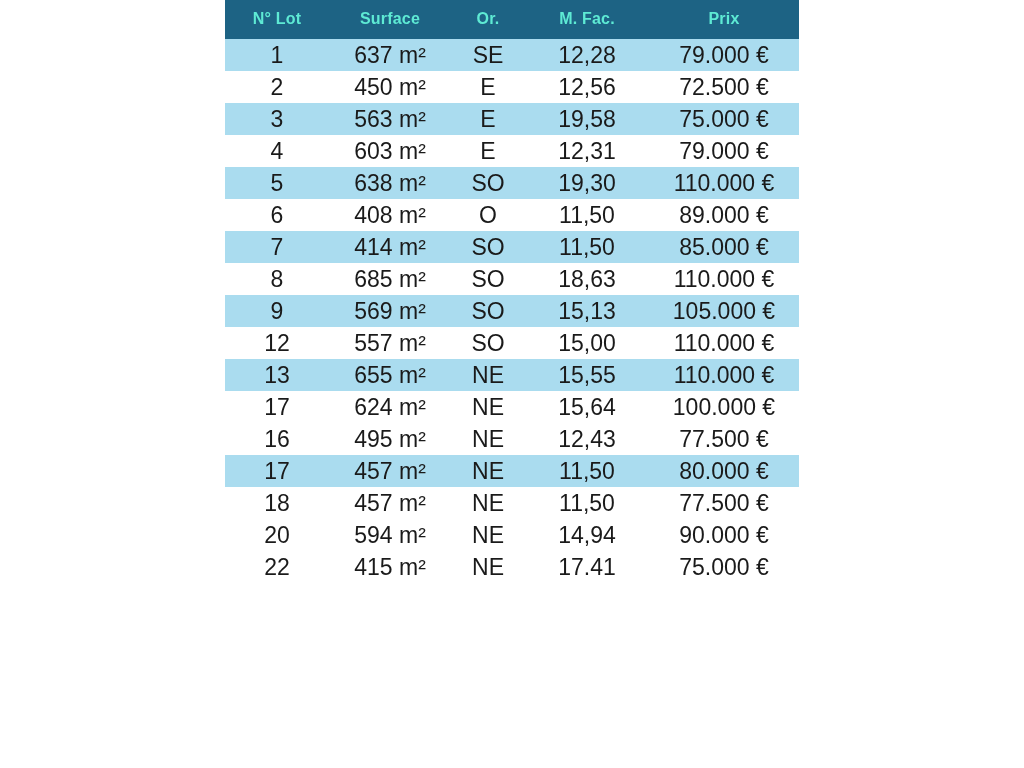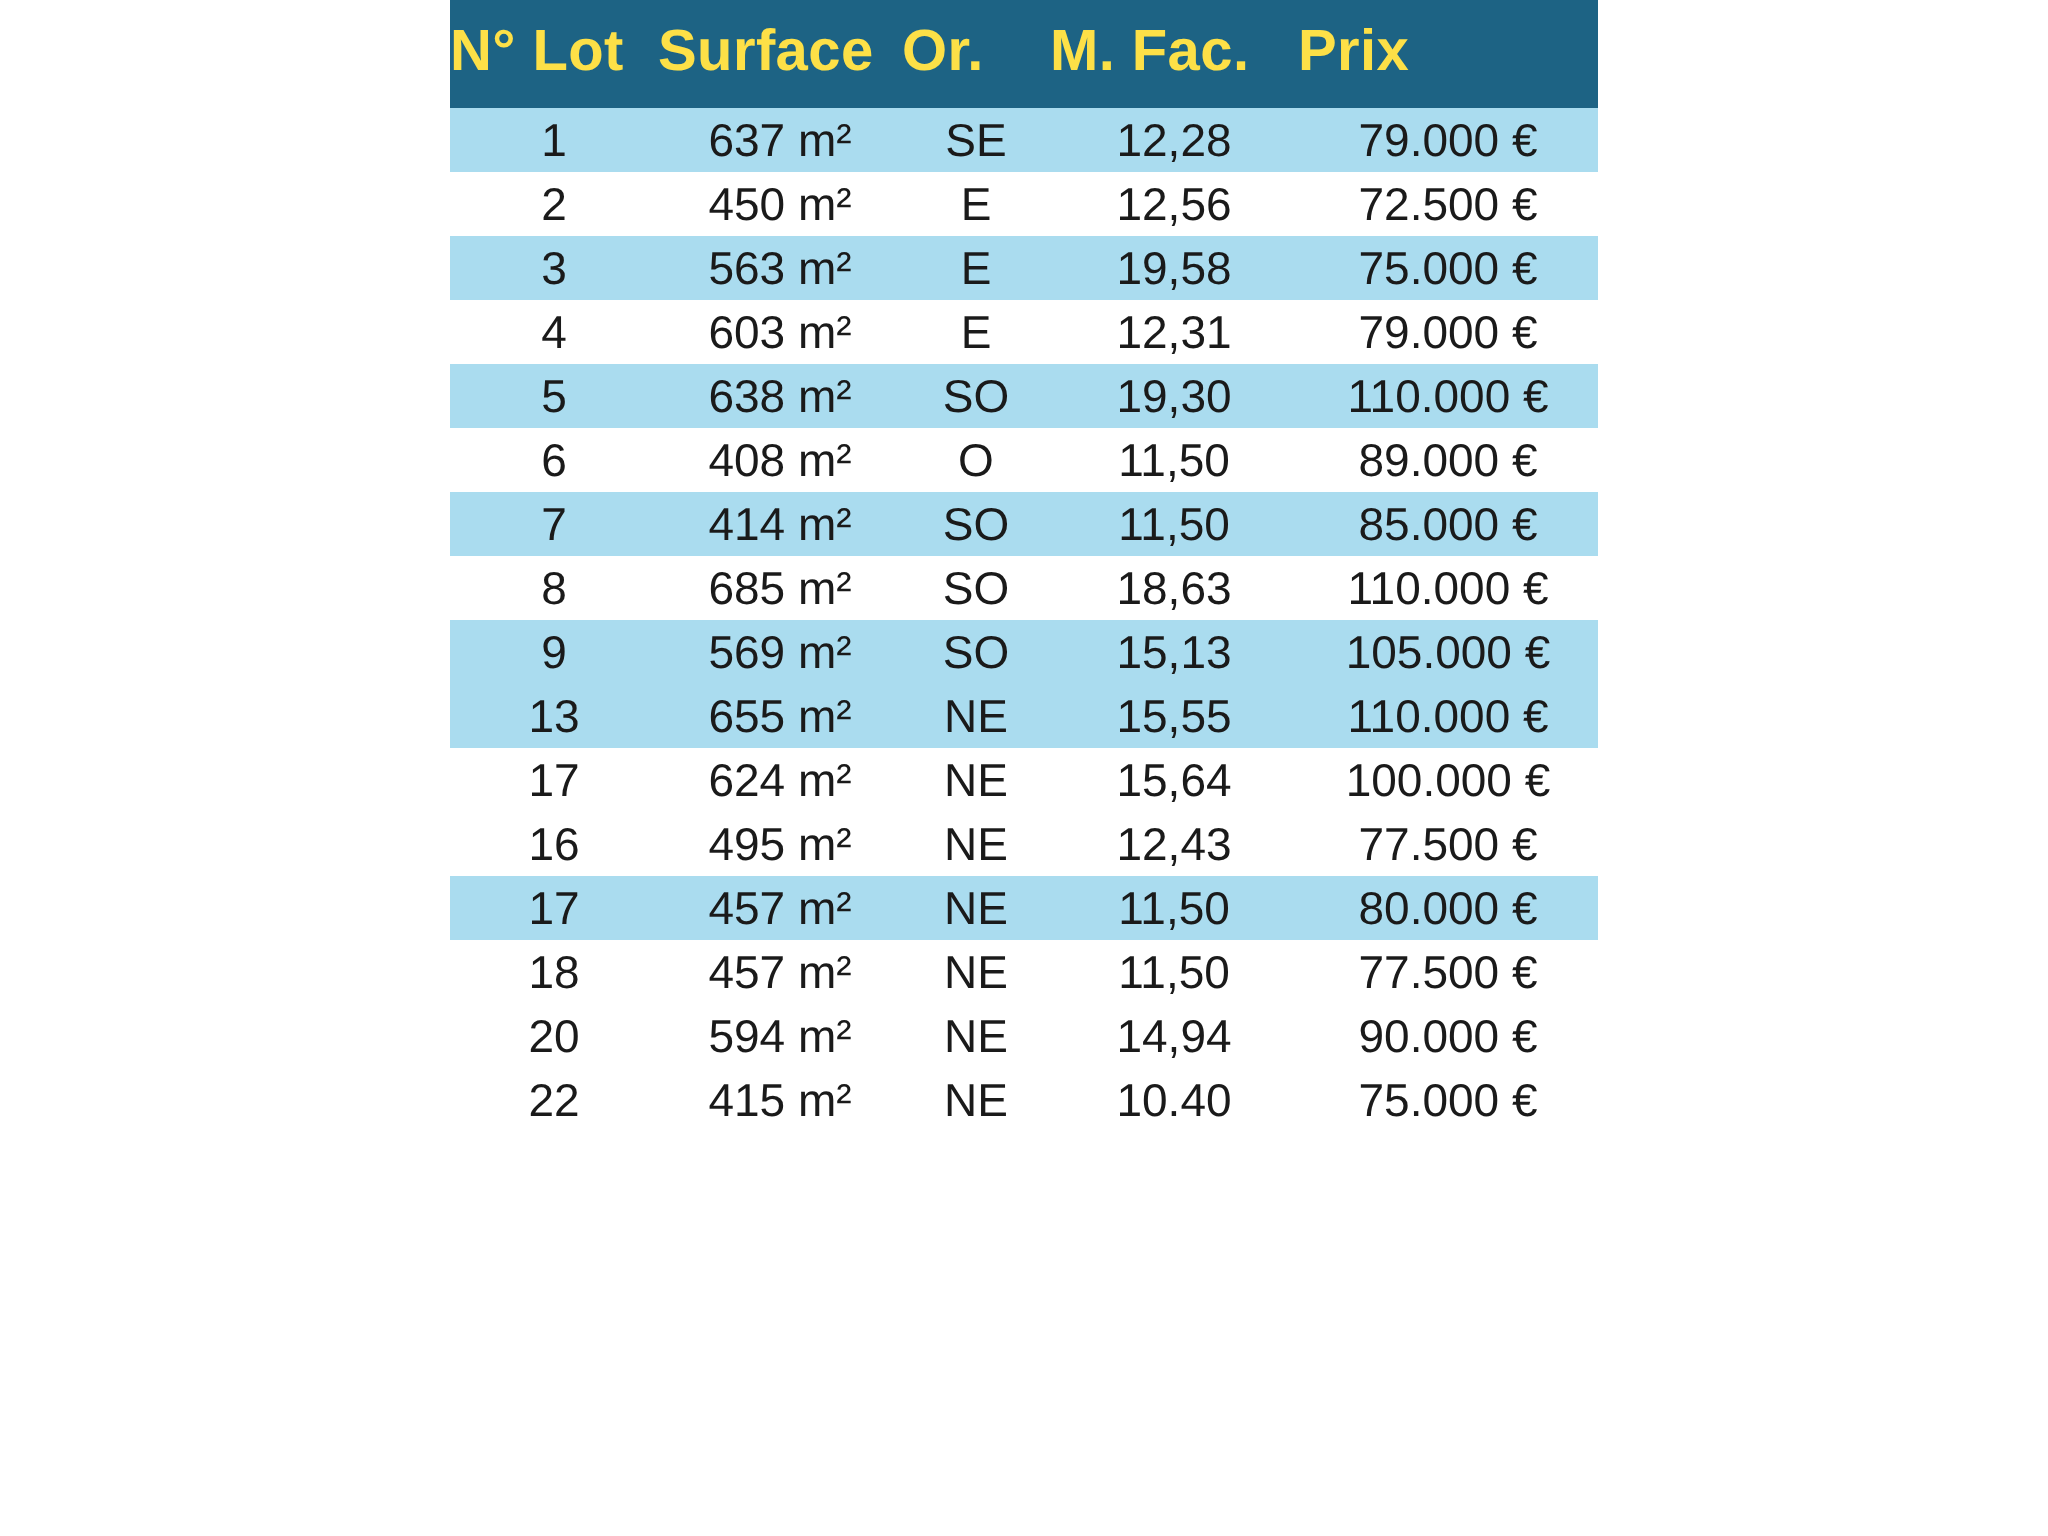--- a/index.html
+++ b/index.html
@@ -25,25 +25,25 @@
     top: 0px;
     width: 574px;
   }
   table.lots {
     border-collapse: collapse;
     width: 574px;
     table-layout: fixed;
   }
   table.lots thead th {
     background: #1d6384;
-    color: #fde047;
-    font-size: 29px;
+    color: #5eead4;
+    font-size: 16px;
     font-weight: bold;
     padding: 10px 0 11px 0;
-    text-align: left;
+    text-align: center;
     letter-spacing: 0.2px;
   }
   table.lots tbody td {
     font-size: 23px;
     color: #1a1a1a;
     text-align: center;
     padding: 5px 0 5px 0;
     height: 22px;
     line-height: 22px;
     white-space: nowrap;
@@ -139,20 +139,27 @@
             <td>18,63</td>
             <td>110.000 €</td>
           </tr>
           <tr class="odd">
             <td>9</td>
             <td>569 m²</td>
             <td>SO</td>
             <td>15,13</td>
             <td>105.000 €</td>
           </tr>
+          <tr class="even">
+            <td>12</td>
+            <td>557 m²</td>
+            <td>SO</td>
+            <td>15,00</td>
+            <td>110.000 €</td>
+          </tr>
           <tr class="odd">
             <td>13</td>
             <td>655 m²</td>
             <td>NE</td>
             <td>15,55</td>
             <td>110.000 €</td>
           </tr>
           <tr class="even">
             <td>17</td>
             <td>624 m²</td>
@@ -185,19 +192,19 @@
             <td>20</td>
             <td>594 m²</td>
             <td>NE</td>
             <td>14,94</td>
             <td>90.000 €</td>
           </tr>
           <tr class="even">
             <td>22</td>
             <td>415 m²</td>
             <td>NE</td>
-            <td>10.40</td>
+            <td>17.41</td>
             <td>75.000 €</td>
           </tr>
         </tbody>
     </table>
   </div>
 </div>
 
 </body></html>

